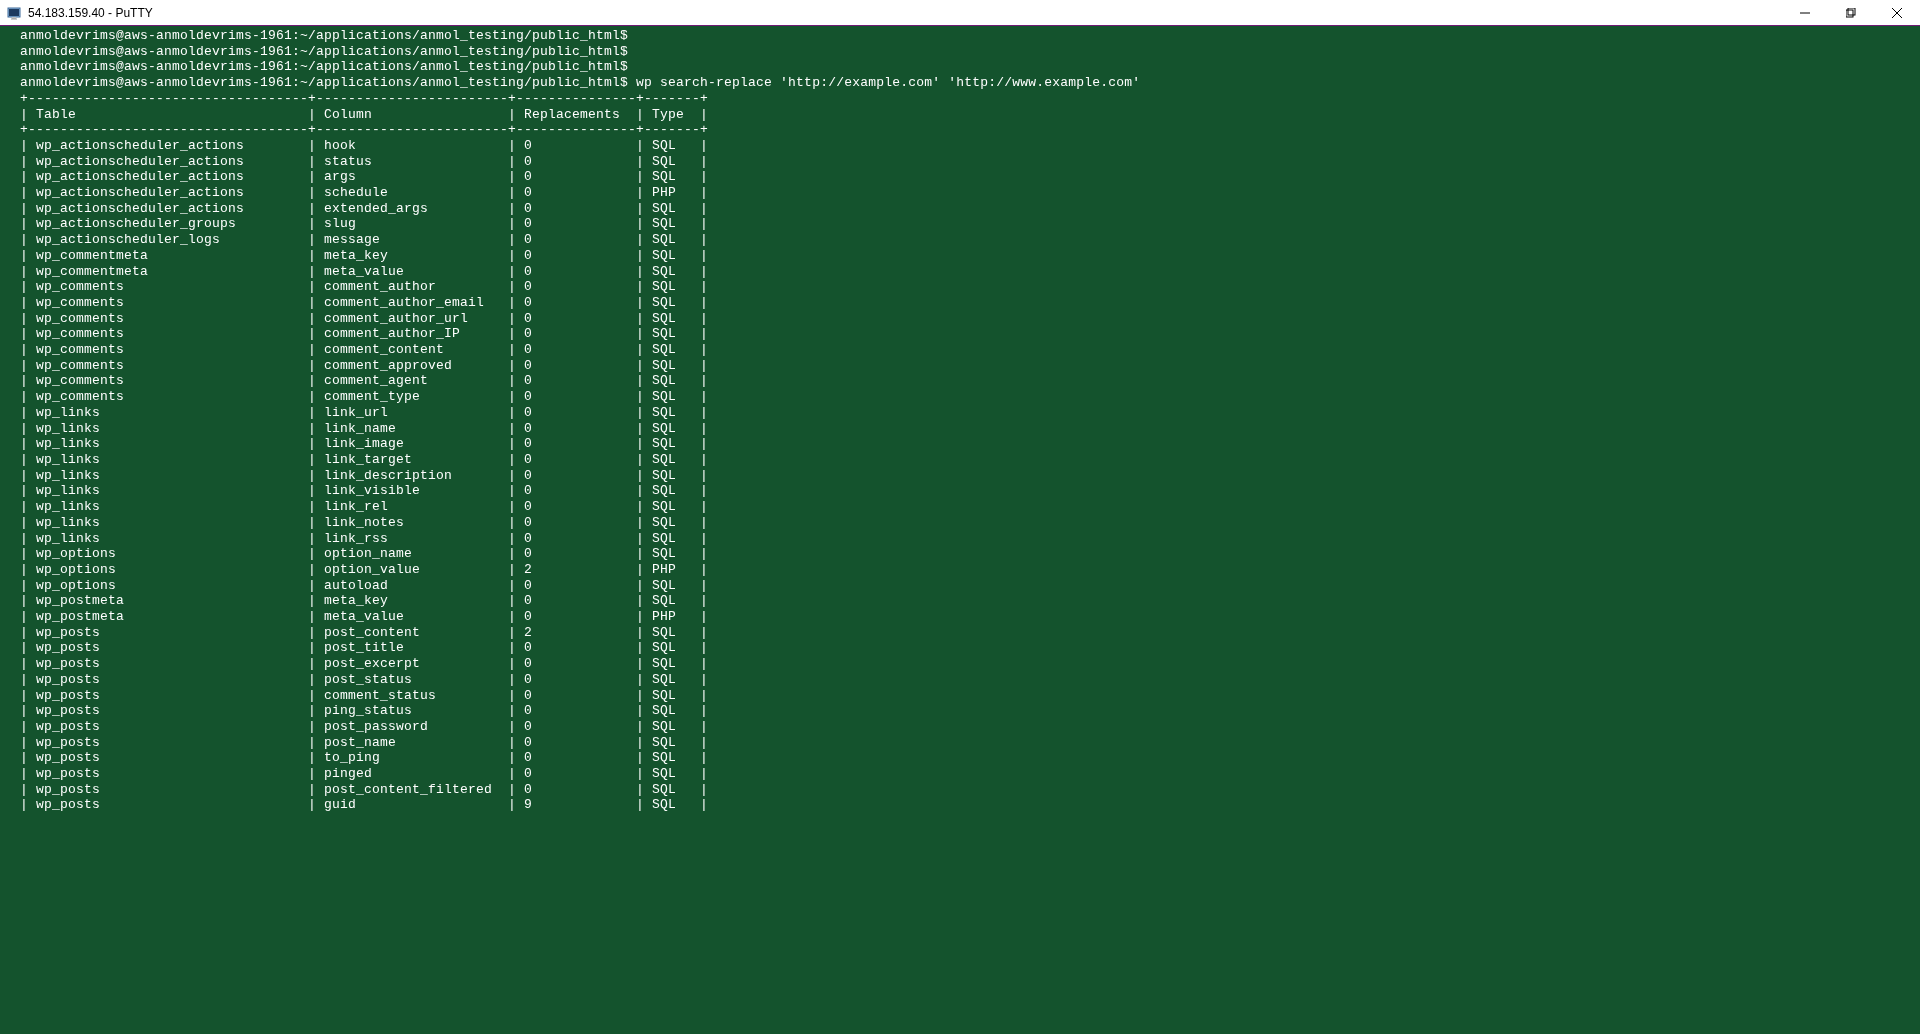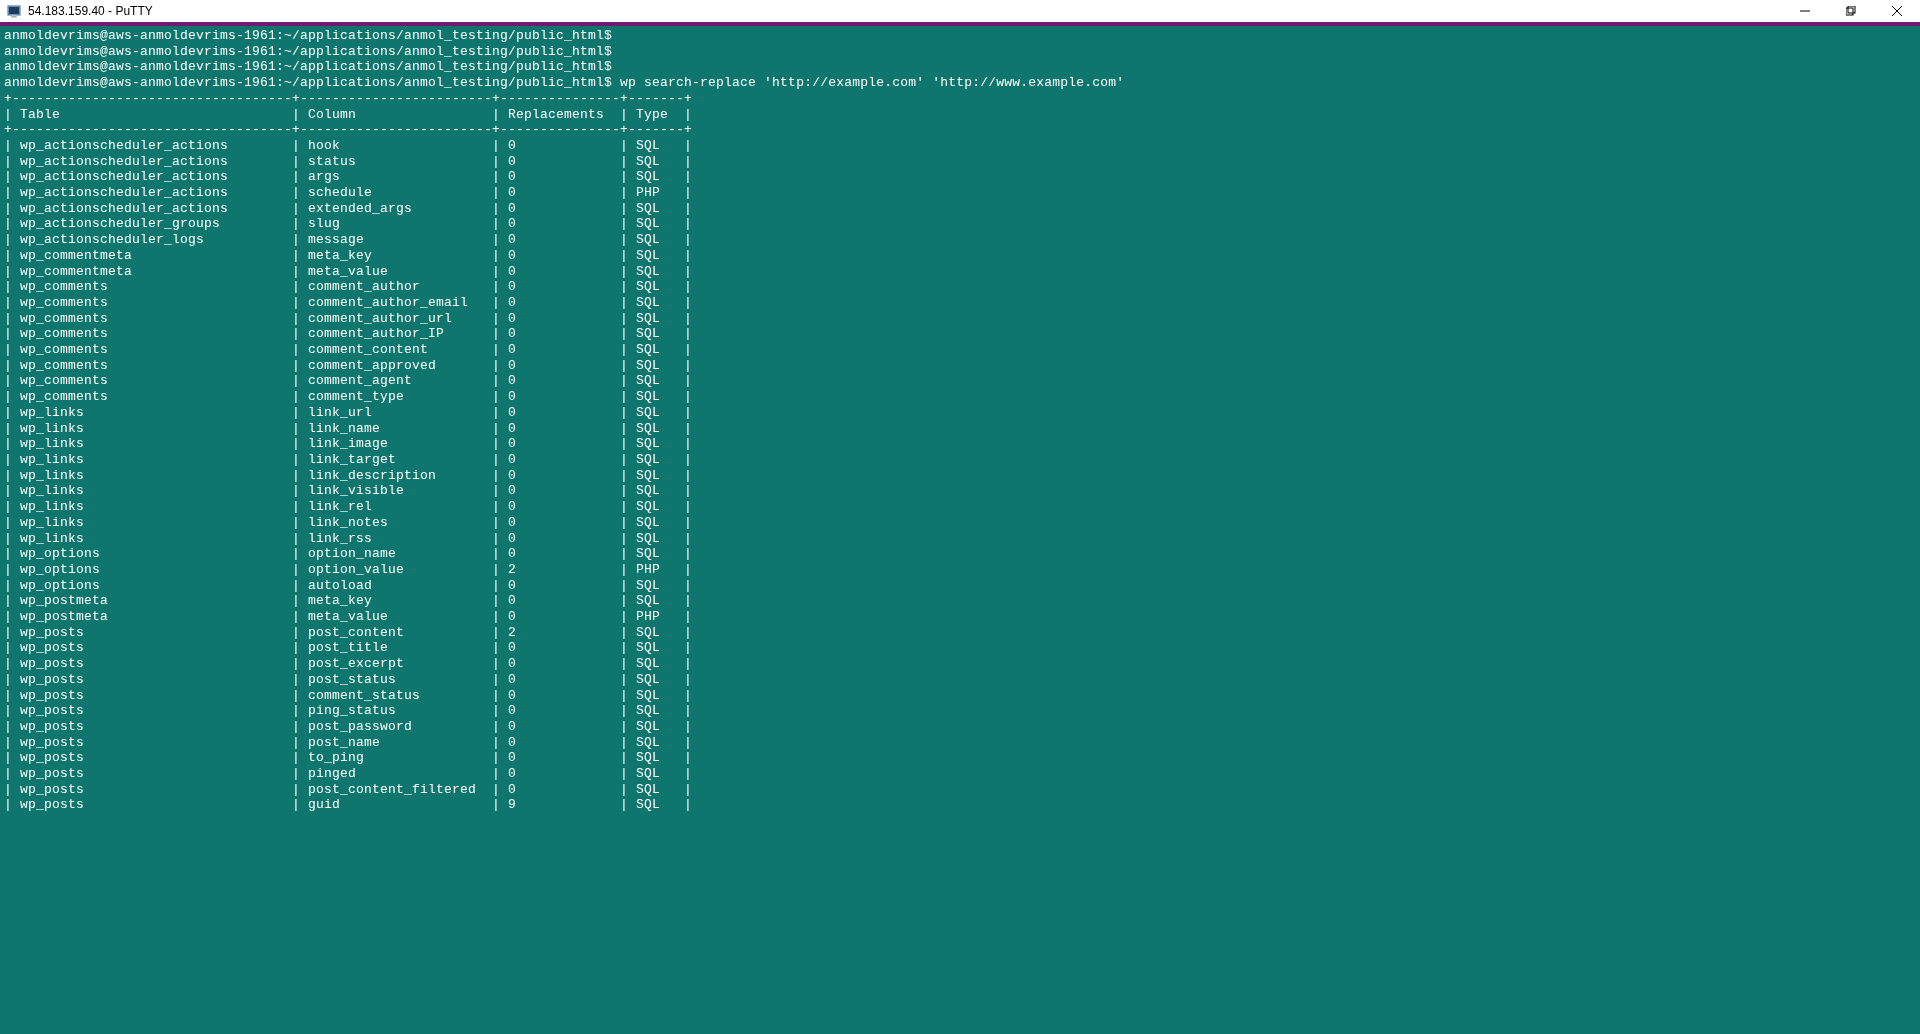--- a/index.html
+++ b/index.html
@@ -15,21 +15,21 @@
     display: flex;
     flex-direction: column;
     background: #ffffff;
   }
   .titlebar {
     height: 26px;
     background: #ffffff;
     display: flex;
     align-items: center;
     padding: 0 0 0 6px;
-    border-bottom: 4px solid #701a75;
+    border-bottom: 1px solid #701a75;
     font-family: 'Segoe UI', Tahoma, sans-serif;
     font-size: 12px;
     color: #000;
   }
   .titlebar-icon {
     width: 16px;
     height: 16px;
     margin-right: 6px;
     display: inline-flex;
     align-items: center;
@@ -43,23 +43,23 @@
     height: 100%;
     display: flex;
     align-items: center;
     justify-content: center;
     cursor: pointer;
     font-size: 10px;
     color: #000;
   }
   .terminal {
     flex: 1;
-    background: #0f766e;
+    background: #14532d;
     color: #ffffff;
-    padding: 2px 4px;
+    padding: 2px 20px;
     overflow-y: scroll;
     white-space: pre;
     line-height: 15.7px;
     font-size: 13px;
     letter-spacing: 0.2px;
   }
   .terminal::-webkit-scrollbar { width: 17px; background: #f0f0f0; }
   .terminal::-webkit-scrollbar-thumb { background: #c0c0c0; }
   .terminal::-webkit-scrollbar-button { background: #f0f0f0; height: 17px; }
 </style>

